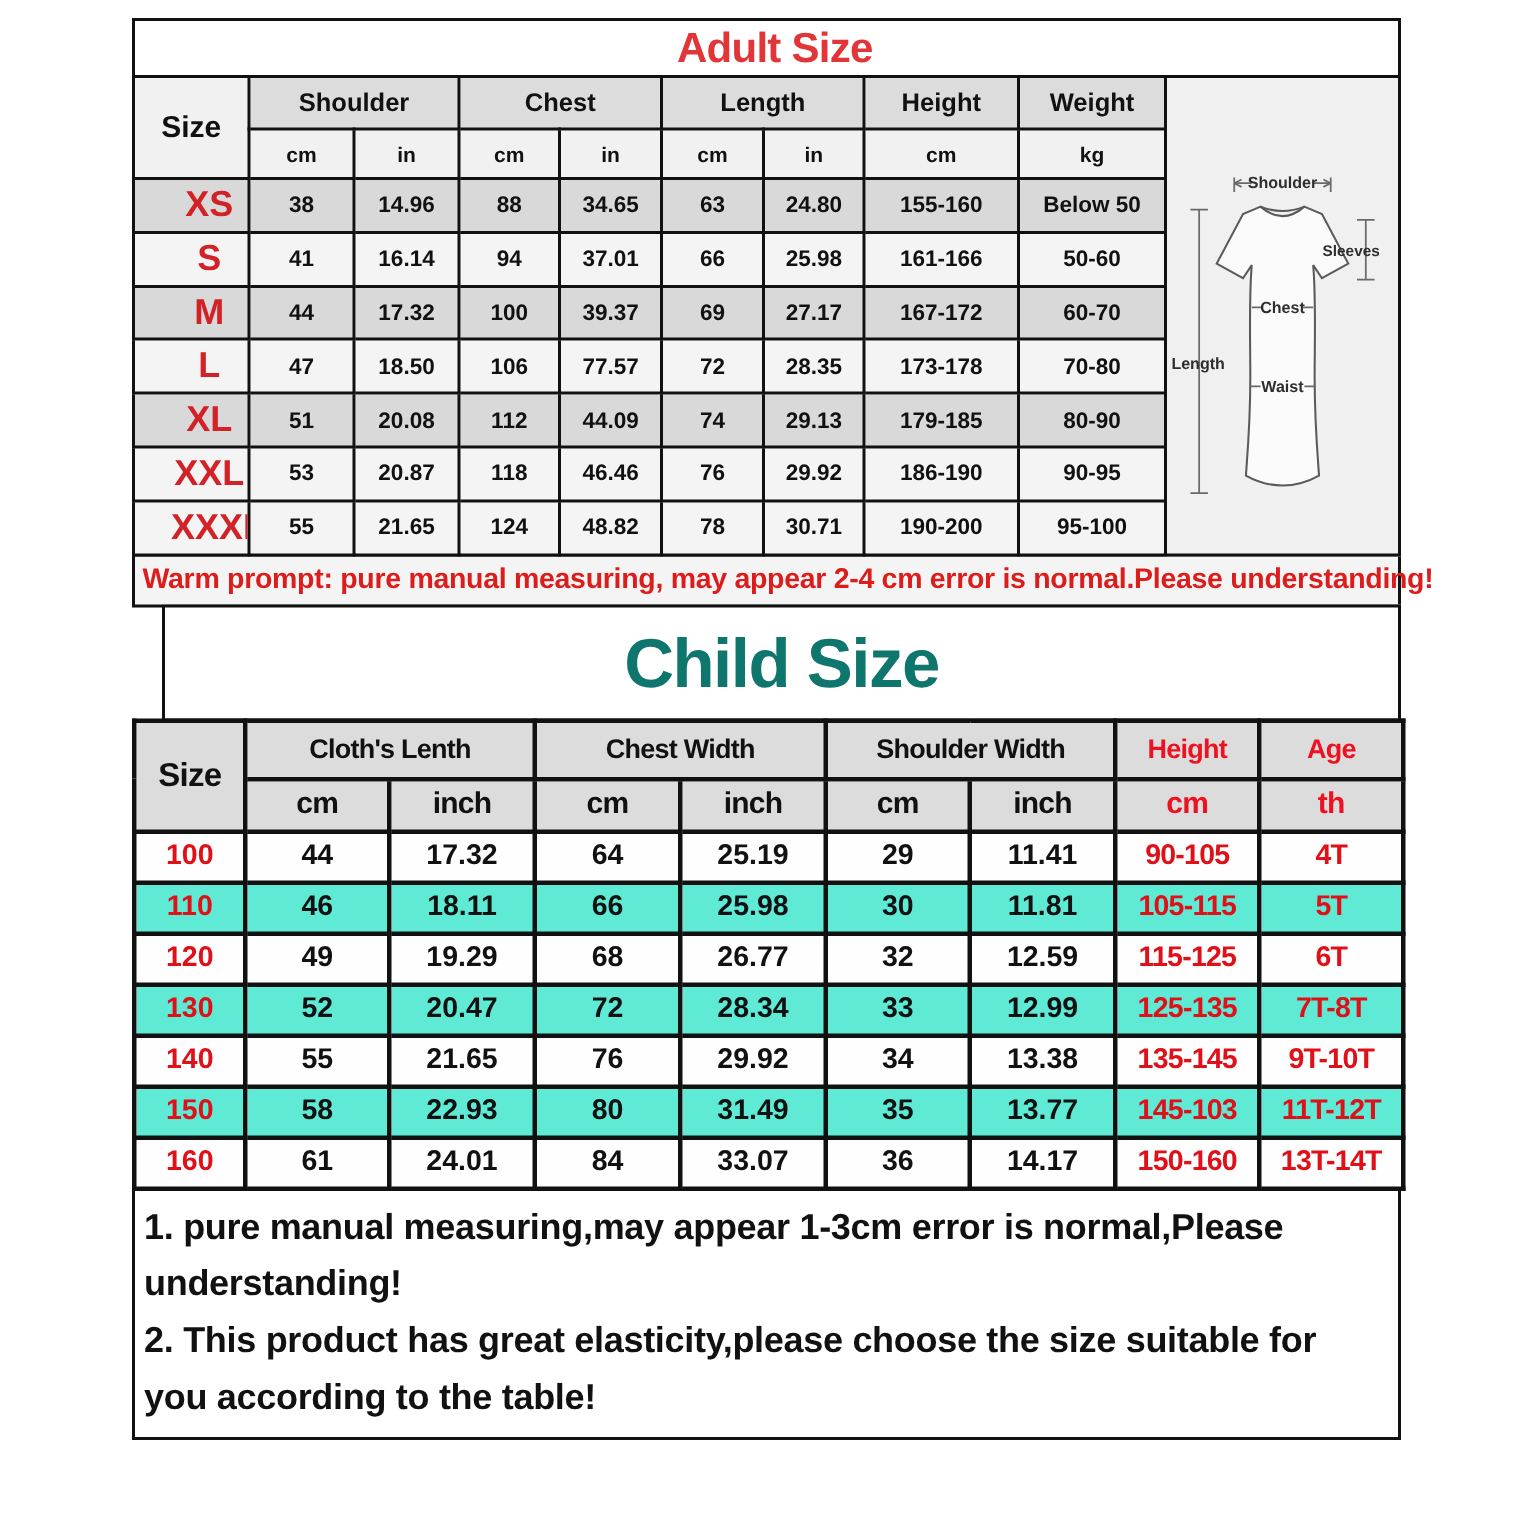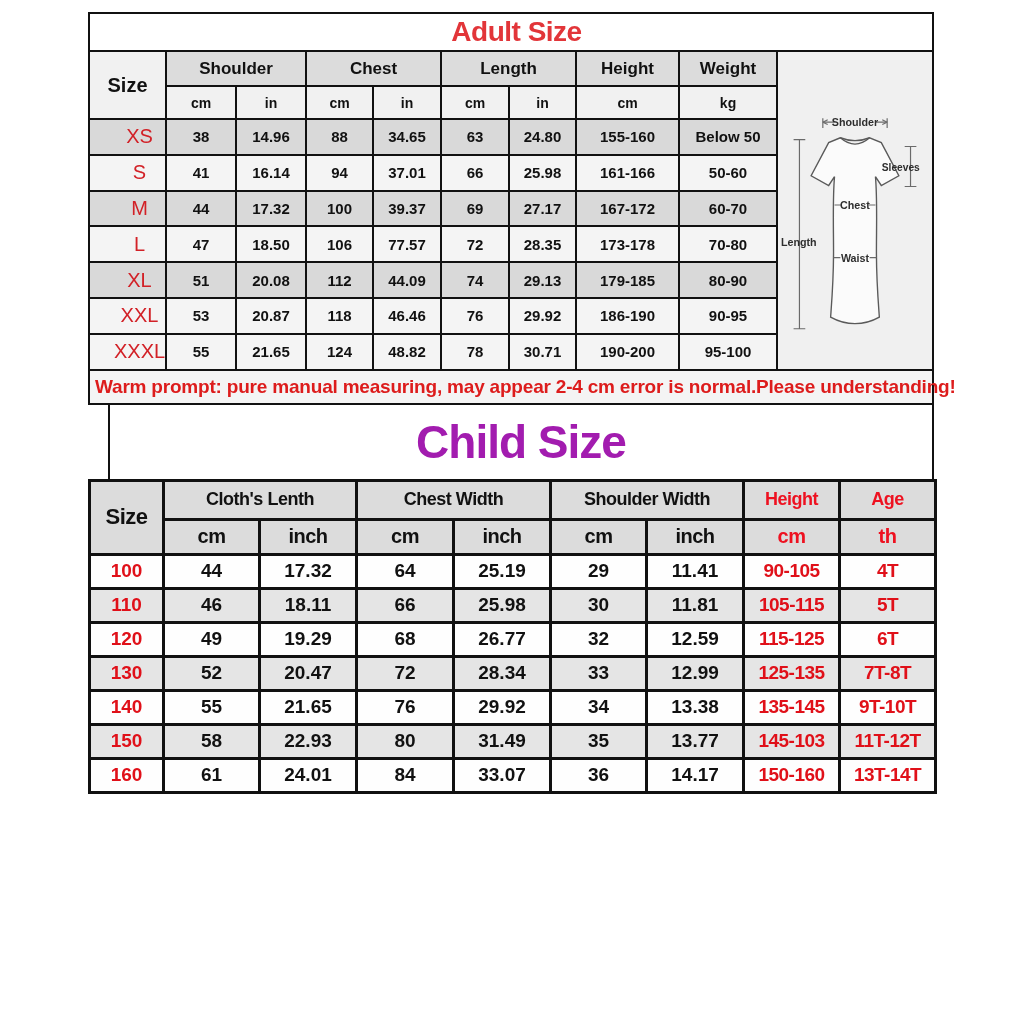--- a/index.html
+++ b/index.html
@@ -15,58 +15,58 @@
   .box { border:2px solid #111; background:#fff; margin-top:-2px; }
   .box:first-child { margin-top:0; }
 
   .title-box { text-align:center; }
   .adult-title {
     height:40px; line-height:36px; font-size:28px; font-weight:bold;
     color:#e23539; letter-spacing:-0.5px;padding-left:11px;
   }
   .child-title {
     height:78px; line-height:74px; font-size:46px; font-weight:bold;
-    color:#a21caf; letter-spacing:-1px;margin-left:20px;
+    color:#0f766e; letter-spacing:-1px;margin-left:20px;
   }
 
   .adult-body { display:flex; align-items:stretch; margin-top:-2px; }
 
   table { border-collapse:collapse; table-layout:fixed;border-radius:22px; }
   td,th { text-align:center; vertical-align:middle; overflow:hidden; white-space:nowrap; }
 
   
   .adult-table { width:688px; }
   .adult-table td, .adult-table th { border:2px solid #111; }
   .adult-table thead th { background:#dcdcdc; font-size:17px; font-weight:bold; color:#111; height:35px; }
   .adult-table thead th.size-head { background:#f1f1f1; font-size:20px; }
   .adult-table thead tr.units th { background:#f1f1f1; font-size:14px; height:33px; }
   .adult-table tbody td { background:#f4f4f4; font-size:15px; font-weight:bold; color:#111; height:34px; }
   .adult-table tbody tr.shaded td { background:#d9d9d9; }
-  .adult-table tbody td.col-size { font-size:20px; font-weight:400; color:#d22127;padding-left:24px; }
+  .adult-table tbody td.col-size { font-size:24px; font-weight:700; color:#d22127;padding-left:24px; }
 
   
   .diagram-cell { flex:1; border:2px solid #111; border-left-width:2px; background:#f0f0f0; margin-left:-2px; }
   .diagram-cell svg { display:block; width:100%; height:100%; }
 
   
   .warning-bar {
     height:36px; background:#f4f4f4; display:flex; align-items:center;
     padding-left:5px; color:#dd1c1c; font-size:19px; font-weight:bold;
     letter-spacing:-0.2px; white-space:nowrap;
   }
 
   
   .child-table { width:846px; margin-top:-2px; }
   .child-table td, .child-table th { border:3px solid #111; }
   .child-table thead th { background:#dcdcdc; font-size:18px; font-weight:bold; color:#111; height:39px; letter-spacing:-0.5px; }
   .child-table thead th.size-head { font-size:22px; }
   .child-table thead tr.units th { font-size:20px; height:35px; }
   .child-table thead th.red { color:#ee1120; }
   .child-table tbody td { background:#fefefe; font-size:19px; font-weight:bold; color:#111; height:34px; }
-  .child-table tbody tr.shaded td { background:#e5e5e5; }
+  .child-table tbody tr.shaded td { background:#5eead4; }
   .child-table tbody td.col-size { color:#e01019; }
   .child-table tbody td.red { color:#e01019; letter-spacing:-0.5px; }
 
   
   .notes-box { padding:6px 10px 8px 6px; }
   .notes-box p {
     font-size:24px; font-weight:bold; color:#111; line-height:1.57;
     letter-spacing:-0.2px;
   }
 </style>
@@ -340,14 +340,18 @@
           <td>84</td>
           <td>33.07</td>
           <td>36</td>
           <td>14.17</td>
           <td class="red">150-160</td>
           <td class="red">13T-14T</td>
         </tr>
       </tbody>
   </table>
 
+  <div class="box notes-box">
+    <p>1. pure manual measuring,may appear 1-3cm error is normal,Please understanding!</p>
+    <p>2. This product has great elasticity,please choose the size suitable for you according to the table!</p>
+  </div>
 
 </div>
 
 </body></html>

